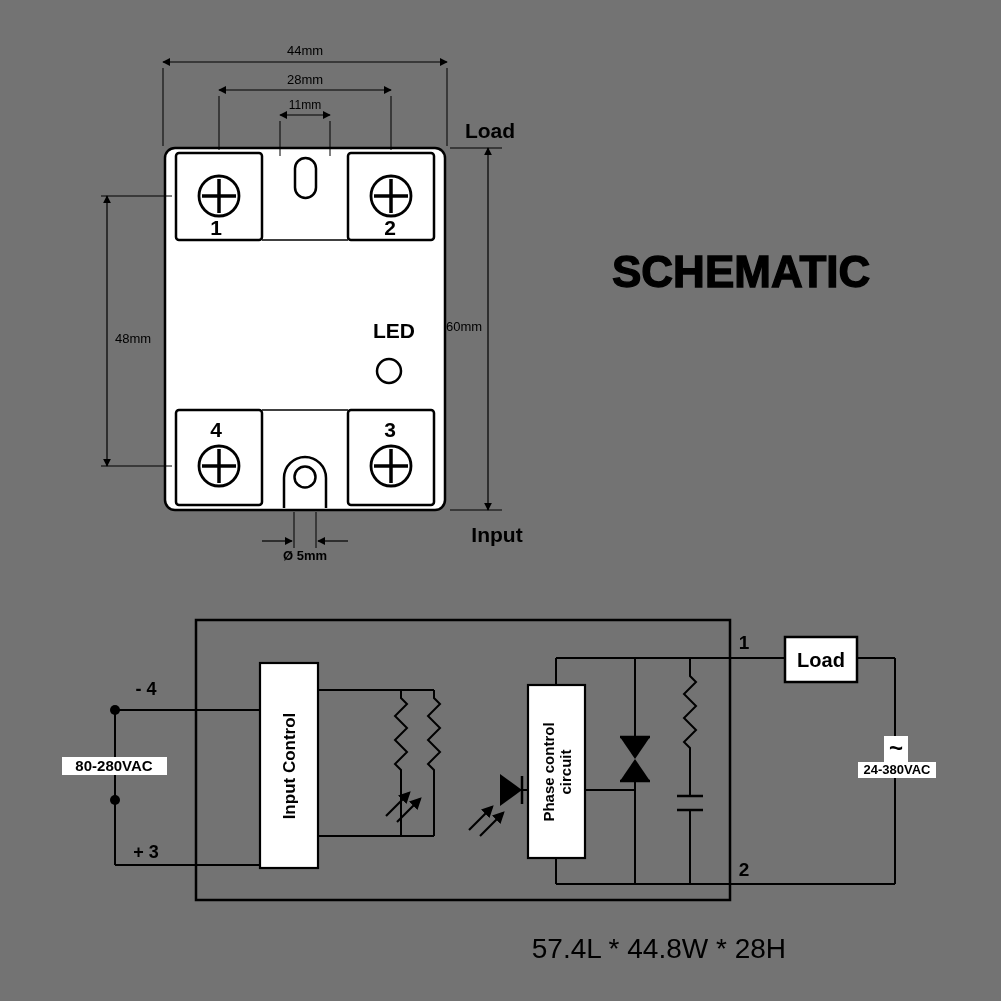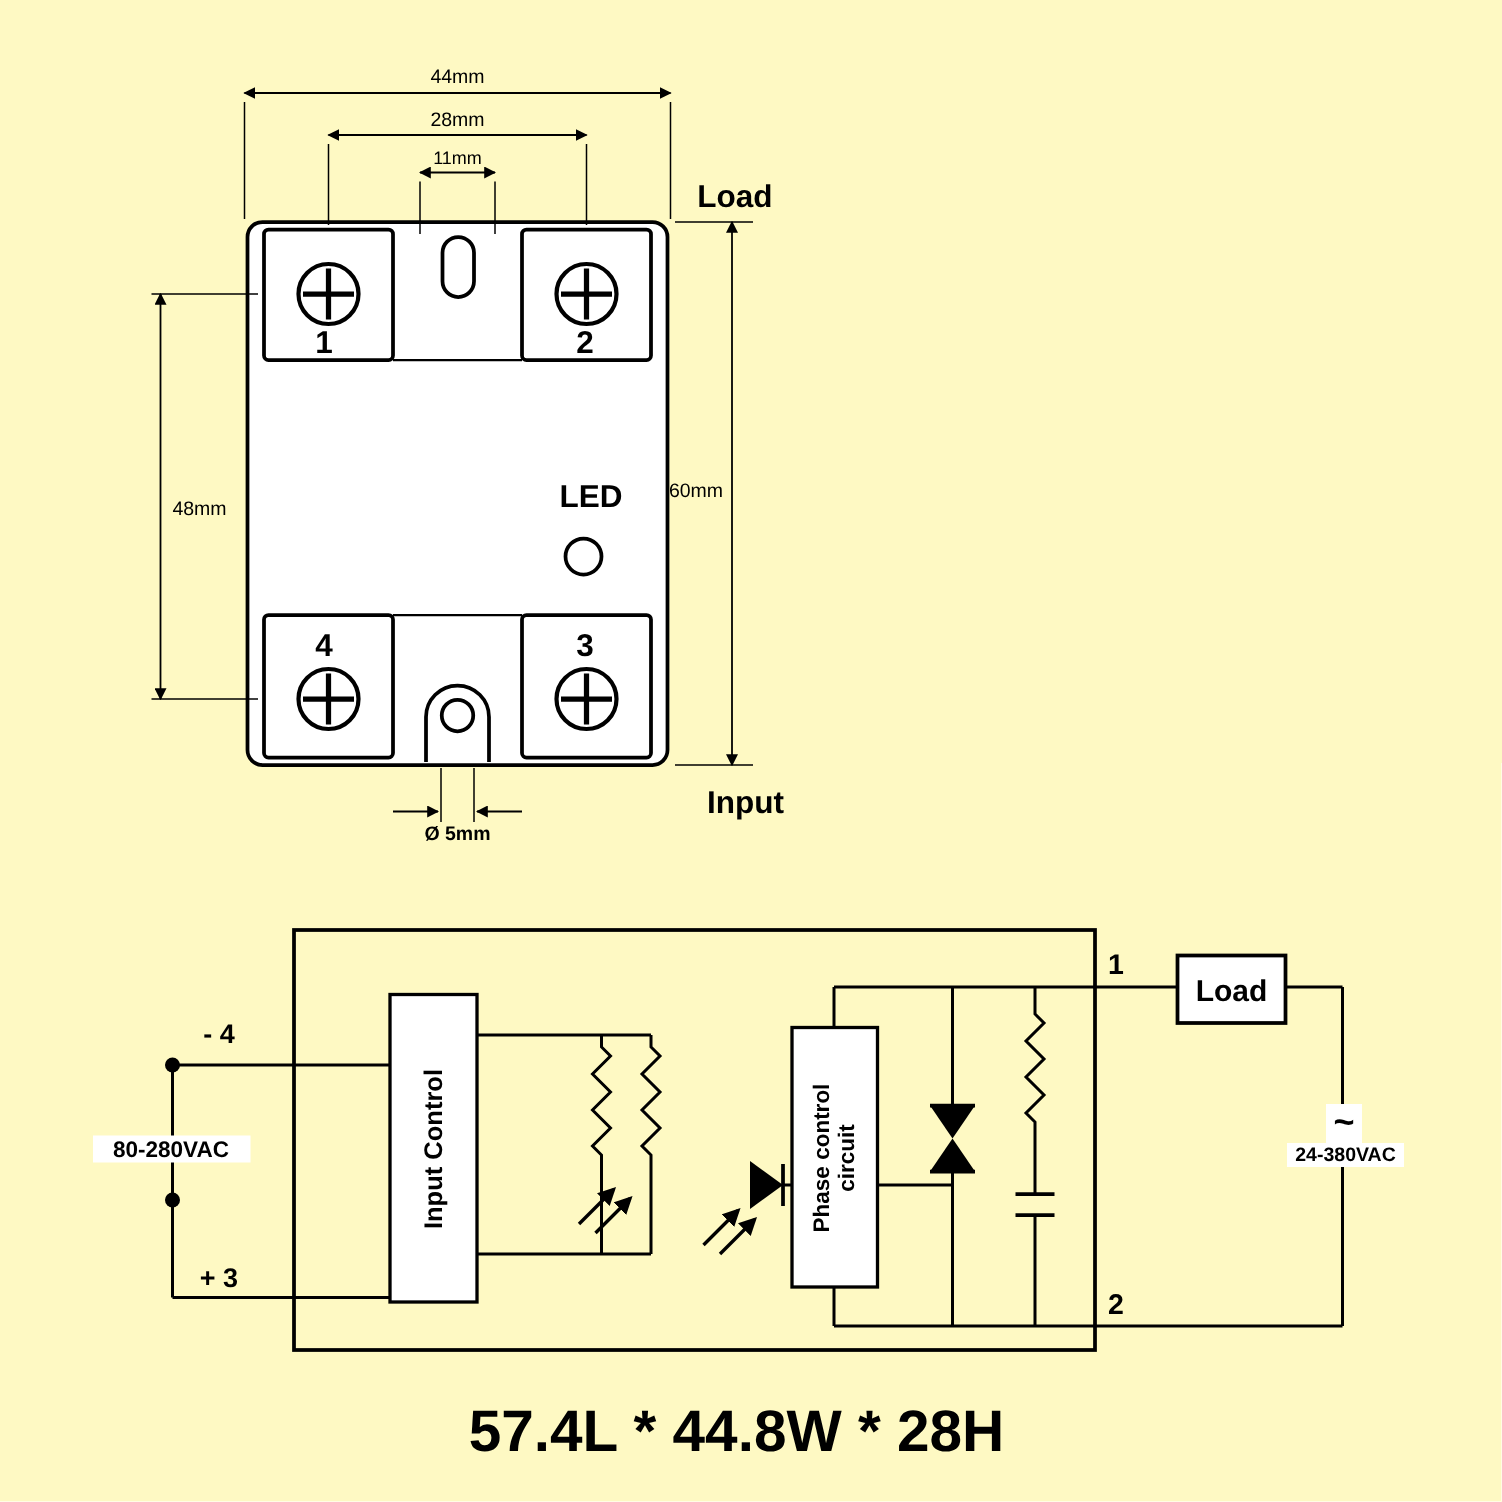--- a/index.html
+++ b/index.html
@@ -1,18 +1,18 @@
 <!DOCTYPE html>
 <html><head>
 <meta charset="utf-8">
 <style>
   * { margin:0; padding:0; box-sizing:border-box; }
   html,body { background:#fff; }
   body { width:1001px; height:1001px; font-family:"Liberation Sans", sans-serif; }
-  .canvas { position:relative; width:1001px; height:1001px; background:#fef9c3; overflow:hidden; }
+  .canvas { position:relative; width:1001px; height:1001px; background:#737373; overflow:hidden; }
   svg.diagram { position:absolute; left:0; top:0; }
   svg text { font-family:"Liberation Sans", sans-serif; fill:#000; }
   .dim    { font-size:13px; font-weight:400; }
   .dim-sm { font-size:12px; font-weight:400; }
   .hole   { font-size:13px; font-weight:bold; }
   .lbl-lg { font-size:21px; font-weight:bold; }
   .num    { font-size:21px; font-weight:bold; }
   .c-term { font-size:19px; font-weight:bold; }
   .c-pol  { font-size:18px; font-weight:bold; }
   .c-volt { font-size:15px; font-weight:bold; }
@@ -22,21 +22,21 @@
   .c-load { font-size:20px; font-weight:bold; }
   .tilde  { font-size:24px; font-weight:bold; }
   .title {
     position:absolute; left:612px; top:245px;
     font-size:44px; font-weight:bold; color:#000;
     letter-spacing:0; line-height:53px;
     -webkit-text-stroke:1.3px #000;
   }
   .footer {
     position:absolute; left:196px; top:933px; width:590px;
-    text-align:center; font-size:39px; font-weight:bold; color:#000;
+    text-align:right; font-size:28px; font-weight:normal; color:#000;
   }
 </style>
 </head>
 <body>
 
 <div class="canvas">
 
   <svg class="diagram" width="1001" height="1001" viewBox="0 0 1001 1001">
     <defs>
       <marker id="dimArr" viewBox="0 0 10 10" refX="9" refY="5" markerUnits="userSpaceOnUse" markerWidth="8" markerHeight="8" orient="auto-start-reverse">
@@ -212,17 +212,18 @@
       <text class="tilde" x="896" y="756" text-anchor="middle">~</text>
       <text class="c-volt2" x="897" y="774" text-anchor="middle">24-380VAC</text>
       <text class="c-load" x="821" y="667" text-anchor="middle">Load</text>
       <text class="c-box" x="289" y="766" text-anchor="middle" dominant-baseline="central" transform="rotate(-90 289 766)">Input Control</text>
       <text class="c-box2" x="556" y="764" text-anchor="middle" dominant-baseline="central" transform="rotate(-90 556 772)">Phase control</text>
       <text class="c-box2" x="556" y="781" text-anchor="middle" dominant-baseline="central" transform="rotate(-90 556 772)">circuit</text>
     </g>
   </svg>
 
   <div class="title">
+    <div>SCHEMATIC</div>
   </div>
 
   <div class="footer">57.4L * 44.8W * 28H</div>
 
 </div>
 
 </body></html>

